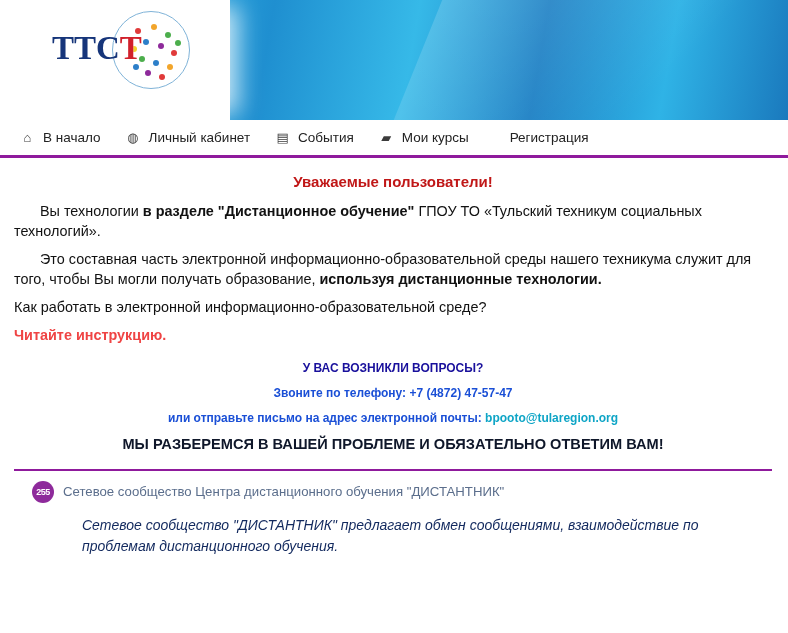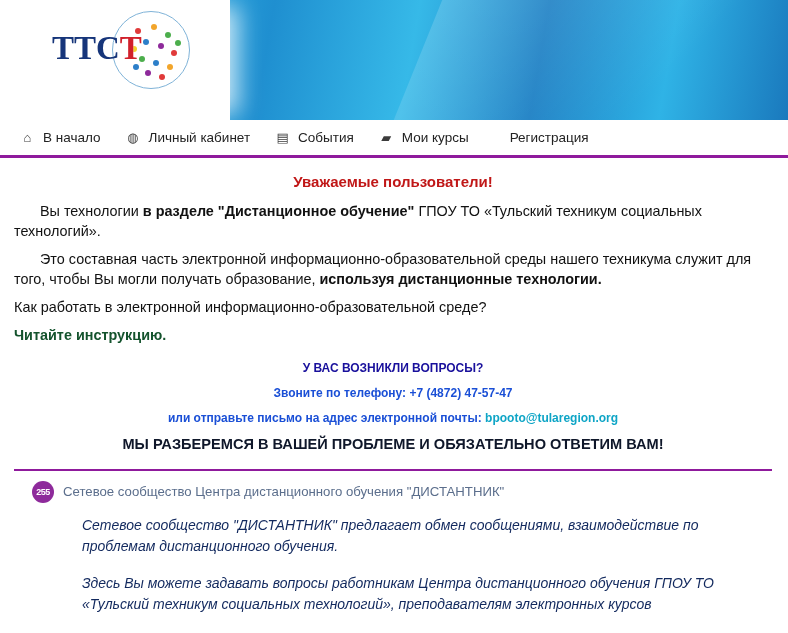--- a/index.html
+++ b/index.html
@@ -114,21 +114,21 @@
   p { margin: 0 0 9px 0; }
   .bold { font-weight: bold; }
   .title-red {
     text-align: center;
     color: #c01717;
     font-weight: bold;
     font-size: 15px;
     margin-bottom: 10px;
   }
   .indent { text-indent: 26px; }
-  .instr { font-weight: bold; color: #14532d; margin-top: 4px; }
+  .instr { font-weight: bold; color: #ef4444; margin-top: 4px; }
   .q-block { margin-top: 14px; }
   .q-line { text-align: center; font-weight: bold; color: #1a4fd6; font-size: 12px; margin-bottom: 9px; }
   .q-line.em { color: #19109c; }
   .mail { color: #0ea5c6; font-weight: bold; }
   .final { text-align: center; font-weight: bold; color: #0f172a; font-size: 14.6px; margin-top: 2px; }
 
   hr.sep {
     border: 0;
     border-top: 2px solid #8f1a9c;
     margin: 14px 0 10px 0;
@@ -238,16 +238,15 @@
 
   <hr class="sep">
 
   <div class="forum-row">
     <div class="forum-icon">255</div>
     <div class="forum-link">Сетевое сообщество Центра дистанционного обучения "ДИСТАНТНИК"</div>
   </div>
 
   <div class="forum-body">
     <p>Сетевое сообщество "ДИСТАНТНИК" предлагает обмен сообщениями, взаимодействие по проблемам  дистанционного обучения.</p>
-    <p>Здесь Вы можете задавать вопросы работникам Центра дистанционного обучения ГПОУ ТО «Тульский техникум социальных технологий», преподавателям электронных курсов</p>
   </div>
 
 </div>
 
 </body></html>

